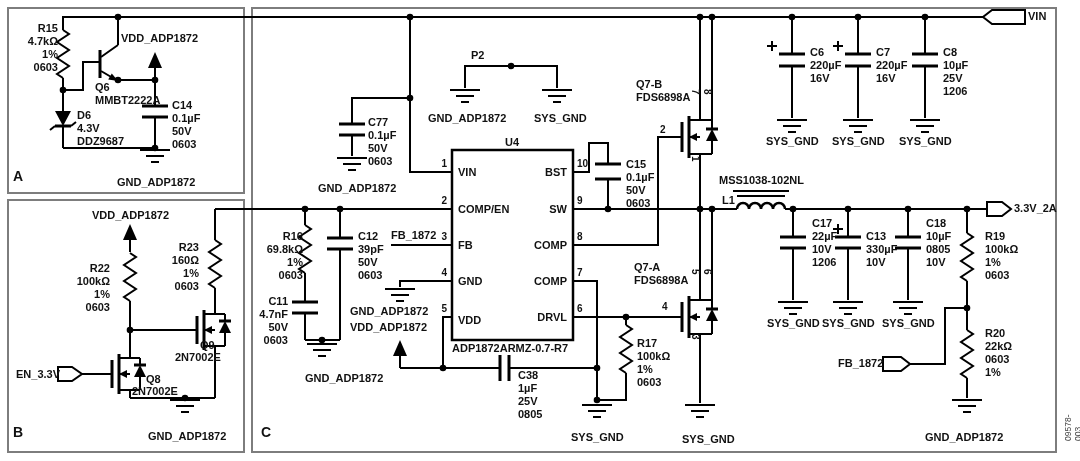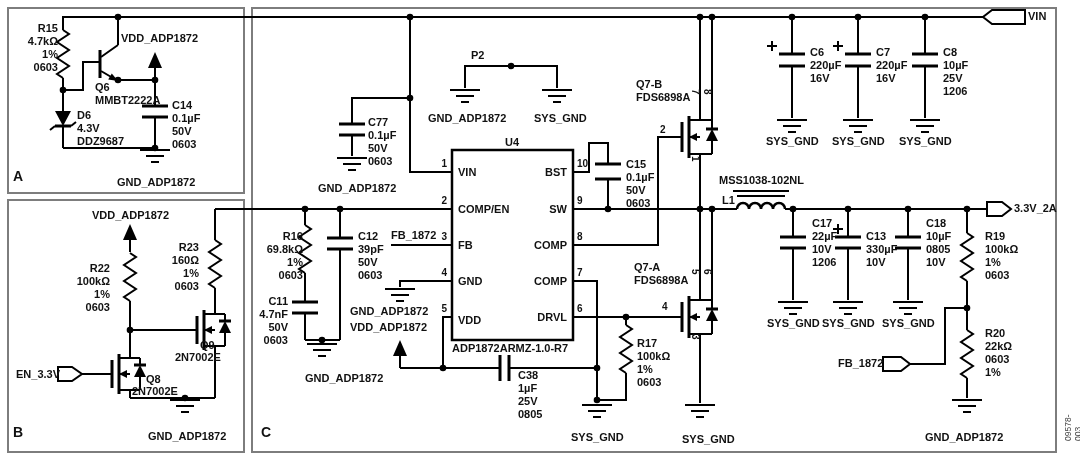--- a/index.html
+++ b/index.html
@@ -370,21 +370,21 @@
     </div>
 <span class="lbl" style="left:571px;top:431px">SYS_GND</span>
 <div class="lbl" style="left:637px;top:337px">
       <div>R17</div>
       <div>100kΩ</div>
       <div>1%</div>
       <div>0603</div>
     </div>
 
 <span class="lbl" style="left:505px;top:136px">U4</span>
-<span class="lbl" style="left:452px;top:342px">ADP1872ARMZ-1.0-R7</span>
+<span class="lbl" style="left:452px;top:342px">ADP1872ARMZ-0.7-R7</span>
 <span class="lbl" style="left:458px;top:166px">VIN</span>
 <span class="lbl" style="left:458px;top:203px">COMP/EN</span>
 <span class="lbl" style="left:458px;top:239px">FB</span>
 <span class="lbl" style="left:458px;top:275px">GND</span>
 <span class="lbl" style="left:458px;top:314px">VDD</span>
 <div class="lbl ra" style="left:495px;top:166px;width:72px">BST</div>
 <div class="lbl ra" style="left:495px;top:203px;width:72px">SW</div>
 <div class="lbl ra" style="left:495px;top:239px;width:72px">COMP</div>
 <div class="lbl ra" style="left:495px;top:275px;width:72px">COMP</div>
 <div class="lbl ra" style="left:495px;top:311px;width:72px">DRVL</div>

